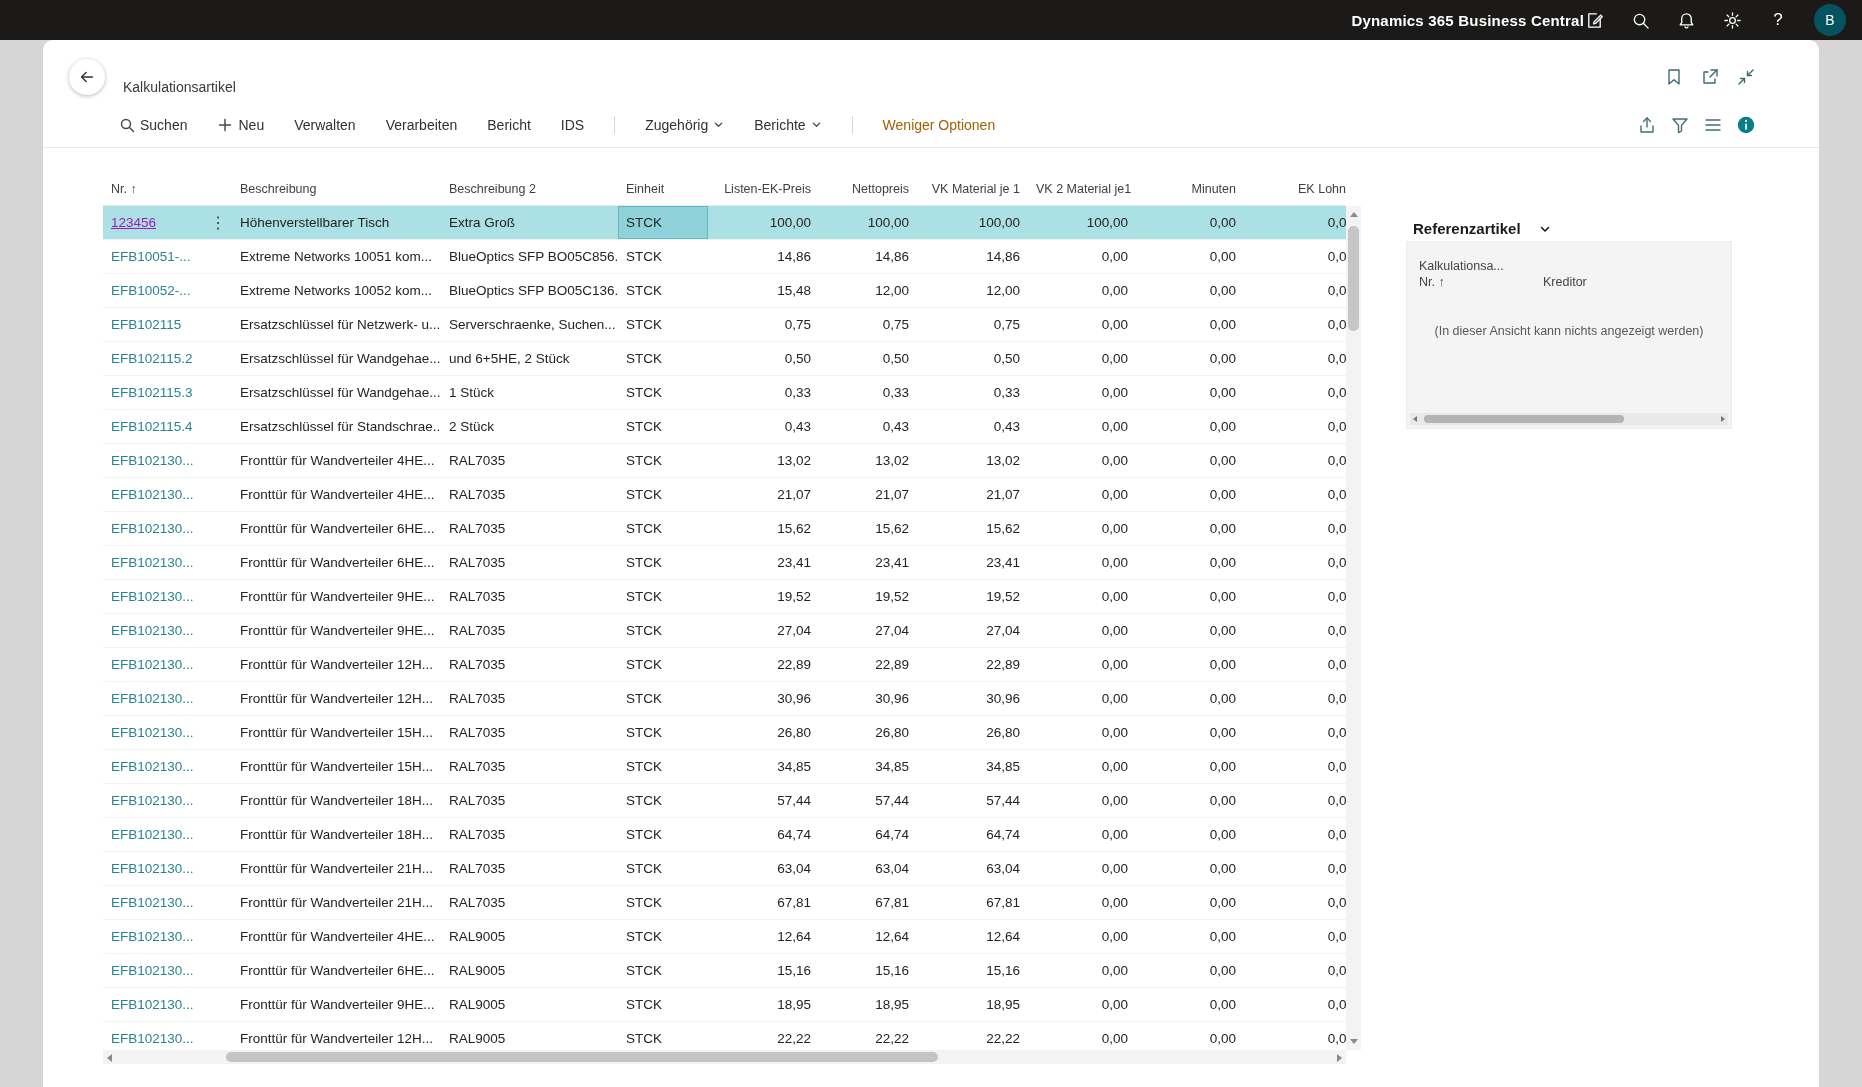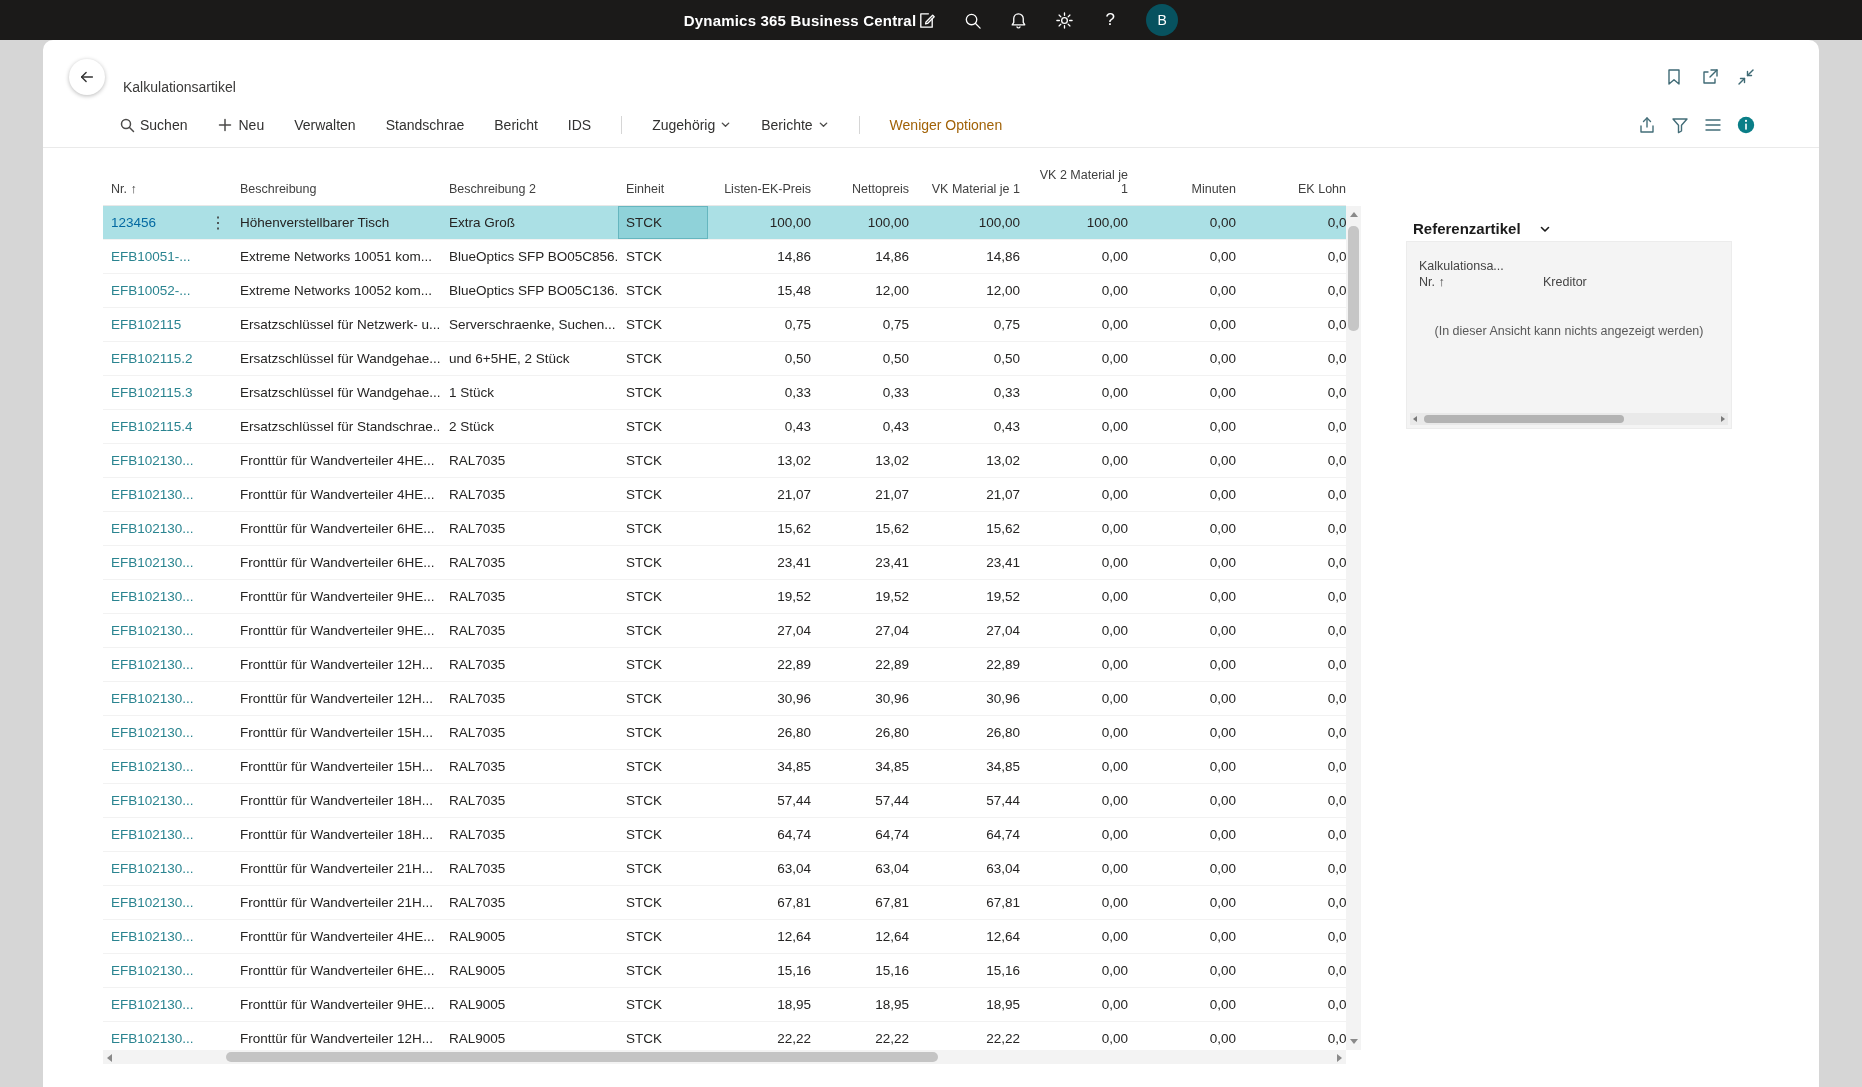--- a/index.html
+++ b/index.html
@@ -1,19 +1,19 @@
 <!DOCTYPE html>
 <html><head>
 <meta charset="utf-8">
 <style>
   *{margin:0;padding:0;box-sizing:border-box;}
   html,body{width:1862px;height:1087px;overflow:hidden;background:#d6d6d6;font-family:"Liberation Sans",sans-serif;}
 
   
-  .topbar{height:40px;background:#1b1a19;display:flex;align-items:center;justify-content:center;padding:0 16px;position:relative;z-index:5;}
+  .topbar{height:40px;background:#1b1a19;display:flex;align-items:center;justify-content:flex-end;padding:0 16px;position:relative;z-index:5;}
   .brand{color:#fff;font-size:15px;font-weight:700;letter-spacing:.2px;}
   .topbar-icons{display:flex;align-items:center;gap:26px;}
   .tbi{width:20px;height:20px;display:flex;align-items:center;justify-content:center;cursor:pointer;}
   .tbi svg{width:19px;height:19px;stroke:#fff;fill:none;stroke-width:1.4;stroke-linecap:round;stroke-linejoin:round;}
   .help-glyph{color:#fff;font-size:17px;font-weight:400;}
   .avatar{width:32px;height:32px;border-radius:50%;background:#07525f;color:#fff;display:flex;align-items:center;justify-content:center;font-size:14px;cursor:pointer;}
 
   
   .card{position:absolute;left:43px;right:43px;top:40px;bottom:0;background:#fff;border-radius:10px 10px 0 0;overflow:hidden;}
 
@@ -36,31 +36,31 @@
   .muted{color:#a16207;}
   .tb-right{display:flex;align-items:center;gap:13px;}
   .tbr-ic{width:20px;height:20px;cursor:pointer;display:flex;}
   .tbr-ic svg{width:20px;height:20px;stroke:#436d78;fill:none;stroke-width:1.4;stroke-linecap:round;stroke-linejoin:round;}
 
   
   .thead{position:absolute;top:126px;left:60px;width:1243px;height:40px;overflow:hidden;}
   .thead-row{display:flex;width:1259px;height:100%;align-items:flex-end;border-bottom:1px solid #e8e8e8;}
   .th{flex:0 0 auto;font-size:12.5px;color:#404040;padding:0 8px 9px 8px;white-space:nowrap;line-height:14px;cursor:pointer;}
   .th.right{text-align:right;}
-  .th.two-line{display:flex;flex-direction:column;align-items:flex-end;gap:0;}
+  .th.two-line{display:flex;flex-direction:row;align-items:flex-end;gap:0;}
   .th.col-ek_lohn{padding-right:16px;}
 
   .tbody{position:absolute;top:166px;left:60px;width:1243px;height:844px;overflow:hidden;}
   .trow{display:flex;width:1259px;height:34px;border-bottom:1px solid #f2f2f2;cursor:pointer;}
   .trow.selected{background:#abe0e5;}
   .td{flex:0 0 auto;font-size:13.5px;color:#252423;padding:0 8px;white-space:nowrap;overflow:hidden;line-height:33px;}
   .td.right{text-align:right;}
   .td.col-nr{position:relative;}
   .nr-link{color:#2a8490;cursor:pointer;}
-  .trow.selected .nr-link{color:#0369a1;}
+  .trow.selected .nr-link{color:#a21caf;text-decoration:underline;}
   .row-menu{position:absolute;right:6px;top:0;color:#3a3a3a;font-size:16px;line-height:33px;cursor:pointer;}
   .focus-cell{background:#8fd2d9;box-shadow:inset 0 0 0 1px #65b6bf;}
 
   .col-nr{width:129px;}
   .col-beschreibung{width:209px;}
   .col-beschreibung2{width:177px;}
   .col-einheit{width:90px;}
   .col-listen_ek_preis{width:111px;}
   .col-nettopreis{width:98px;}
   .col-vk_material_je_1{width:111px;}
@@ -181,21 +181,21 @@
       <span class="tb-item">
         <svg class="ico16" viewBox="0 0 16 16">
             <path d="M8 2.5v11M2.5 8h11"></path>
           </svg>
         <span>Neu</span>
       </span>
       <span class="tb-item">
           <span>Verwalten</span>
         </span>
       <span class="tb-item">
-          <span>Standschrae</span>
+          <span>Verarbeiten</span>
         </span>
       <span class="tb-item">
           <span>Bericht</span>
         </span>
       <span class="tb-item">
           <span>IDS</span>
         </span>
       <span class="divider"></span>
       <span class="tb-item">
         <span>Zugehörig</span>

